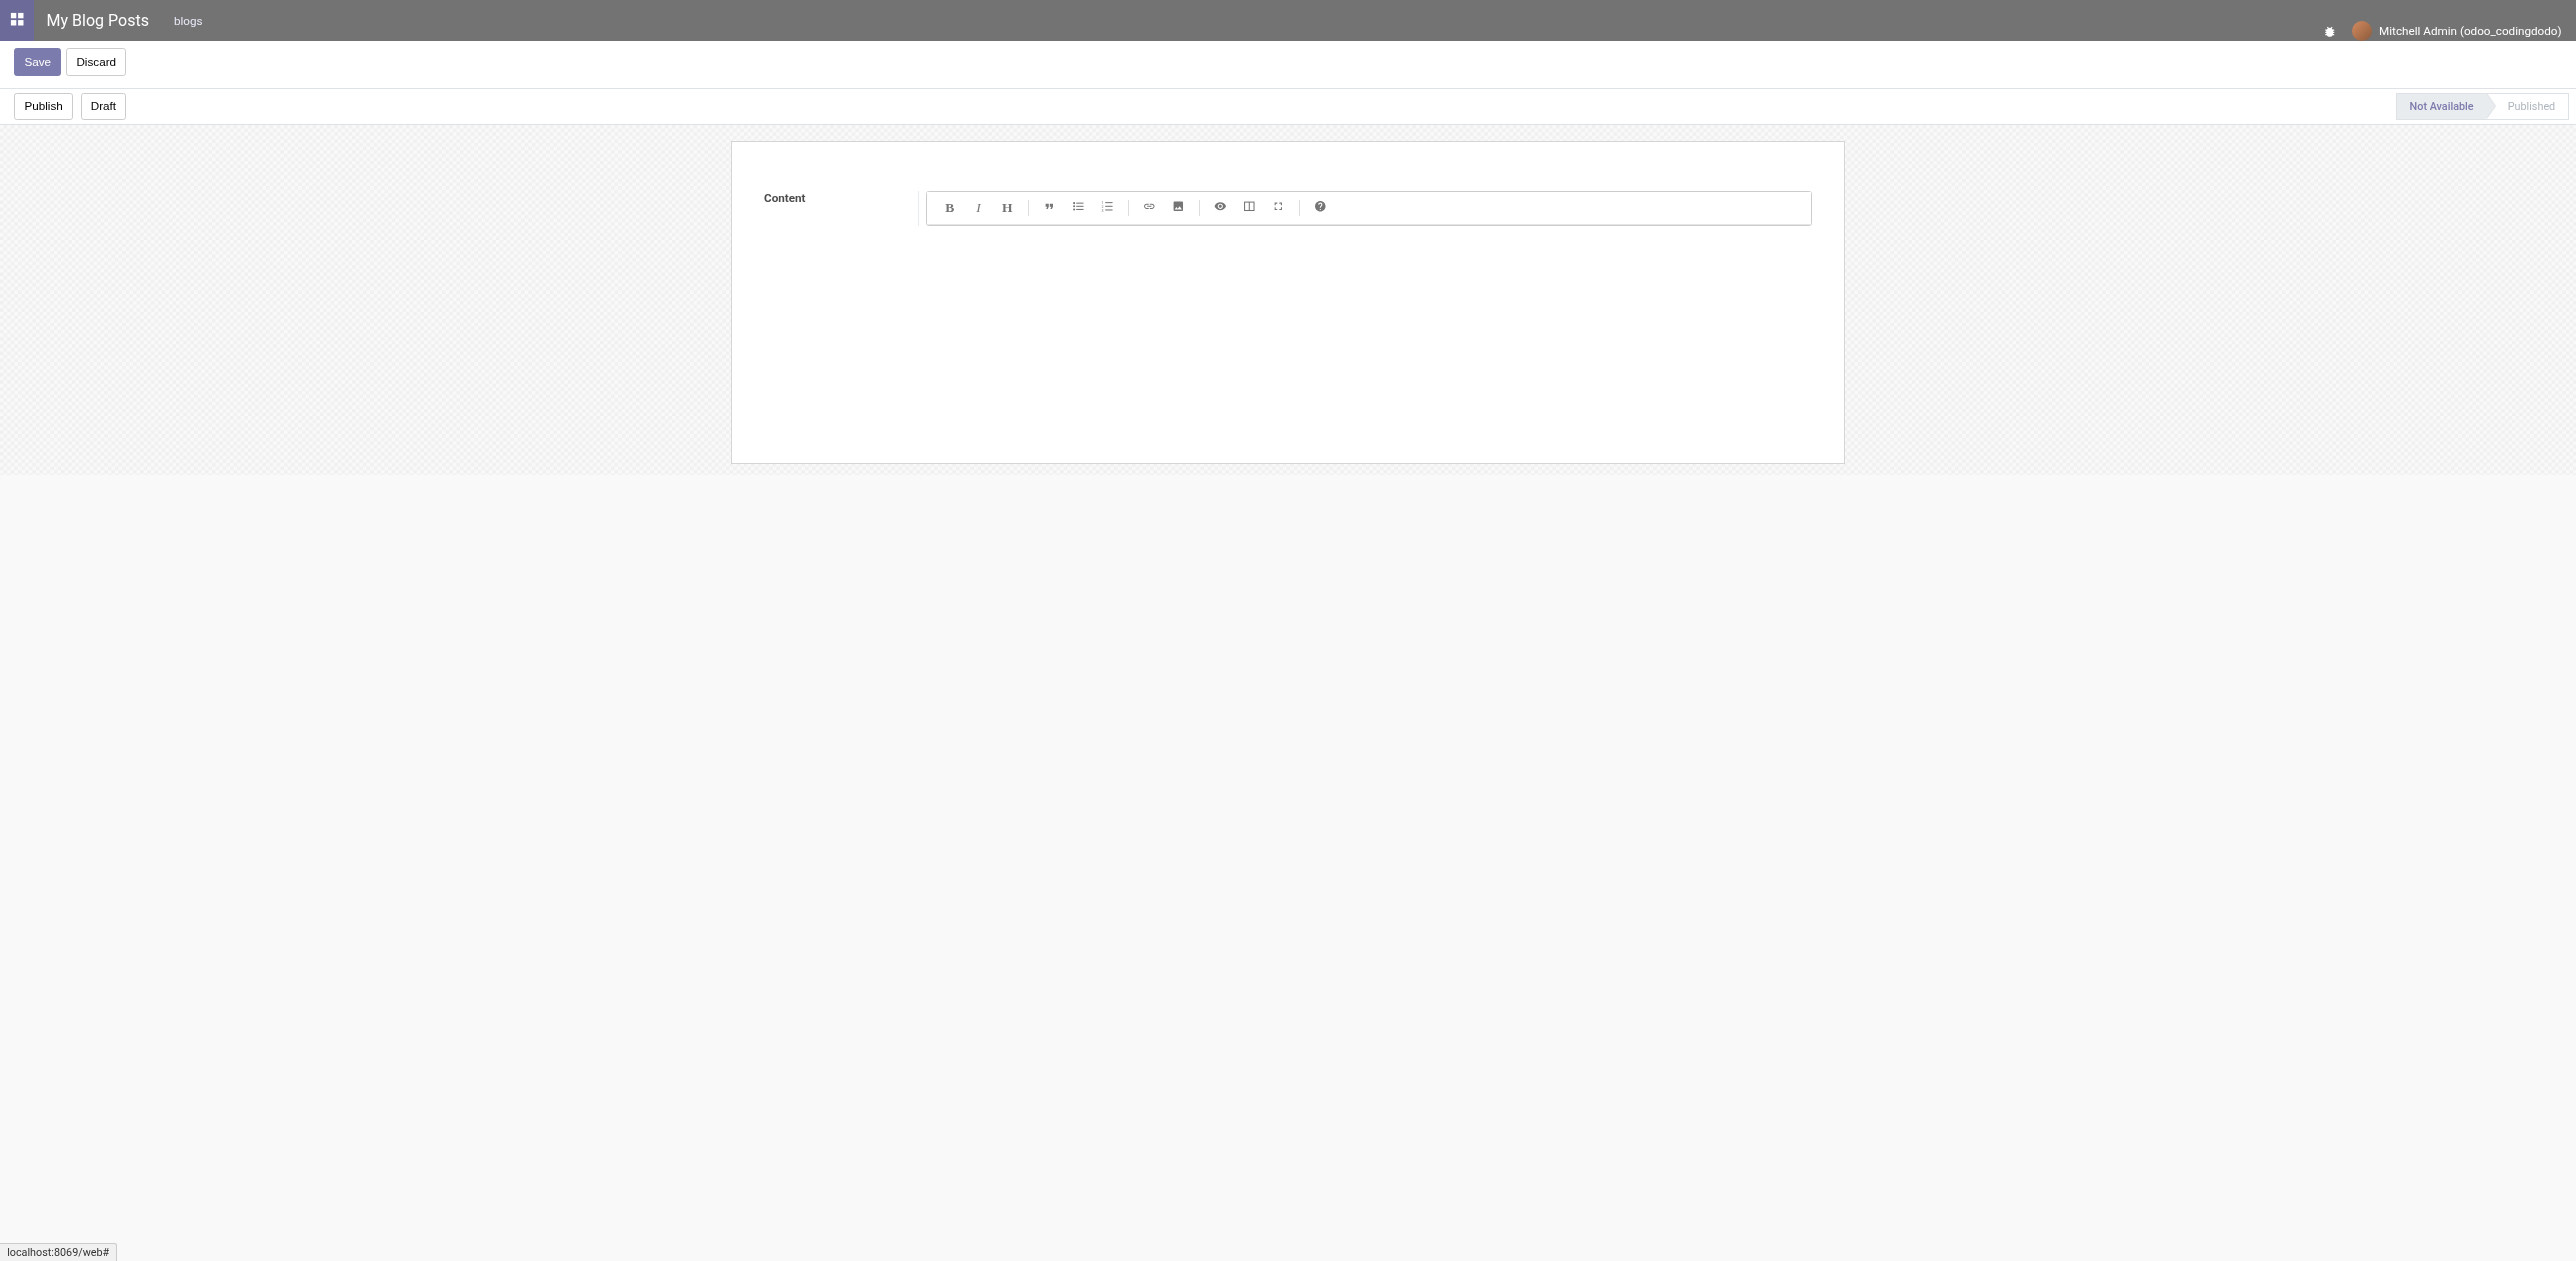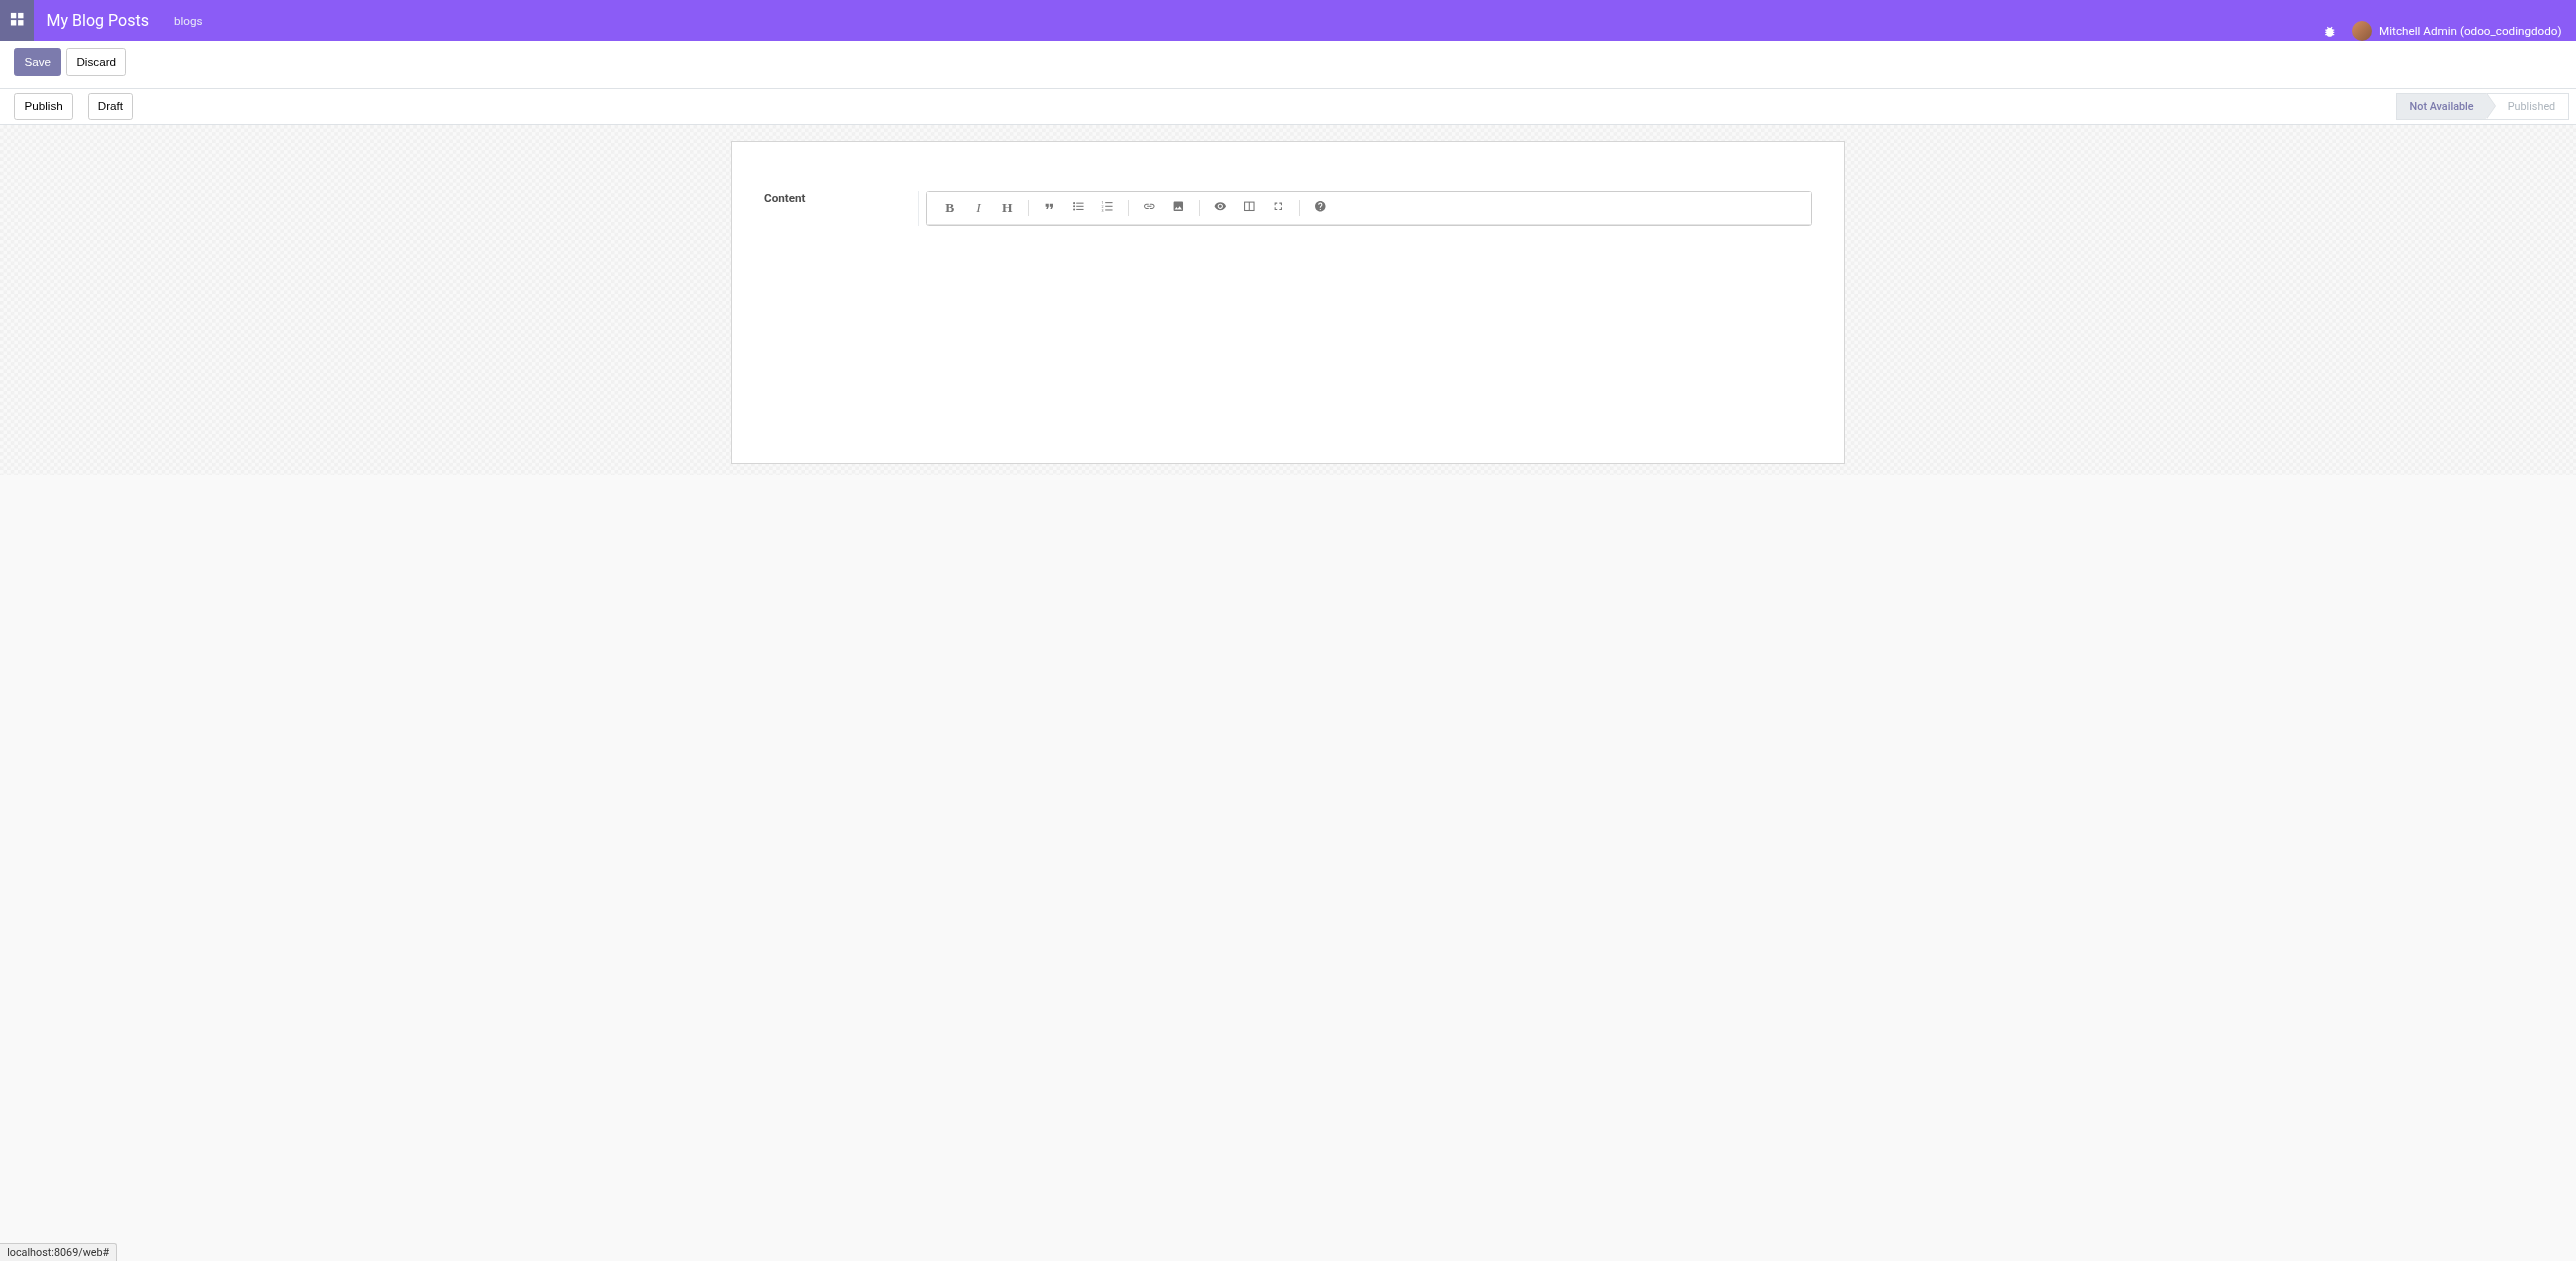--- a/index.html
+++ b/index.html
@@ -10,21 +10,21 @@
     body {
       font-family: -apple-system, BlinkMacSystemFont, "Segoe UI", Roboto, "Helvetica Neue", Arial, sans-serif;
       font-size: 11.7px;
       color: #4c4c4c;
       background: #f9f9f9;
     }
     
     .navbar {
       display: flex;
       align-items: center;
-      background: #8b5cf6;
+      background: #737373;
       height: 41px;
       color: #fff;
       padding: 0;
     }
     .navbar-apps {
       display: flex;
       align-items: center;
       justify-content: center;
       width: 34px;
       height: 41px;
@@ -118,21 +118,21 @@
     .statusbar {
       display: flex;
       align-items: center;
       background: #fff;
       border-bottom: 0.9px solid #dee2e6;
       padding: 3.6px 0 3.6px 14.4px;
       min-height: 32px;
     }
     .statusbar-buttons {
       display: flex;
-      gap: 15px;
+      gap: 8px;
     }
     .statusbar-spacer { flex: 1; }
     .status-stages {
       display: flex;
       align-items: stretch;
       height: 27px;
       margin-right: 7.2px;
     }
     .status-stage {
       position: relative;

